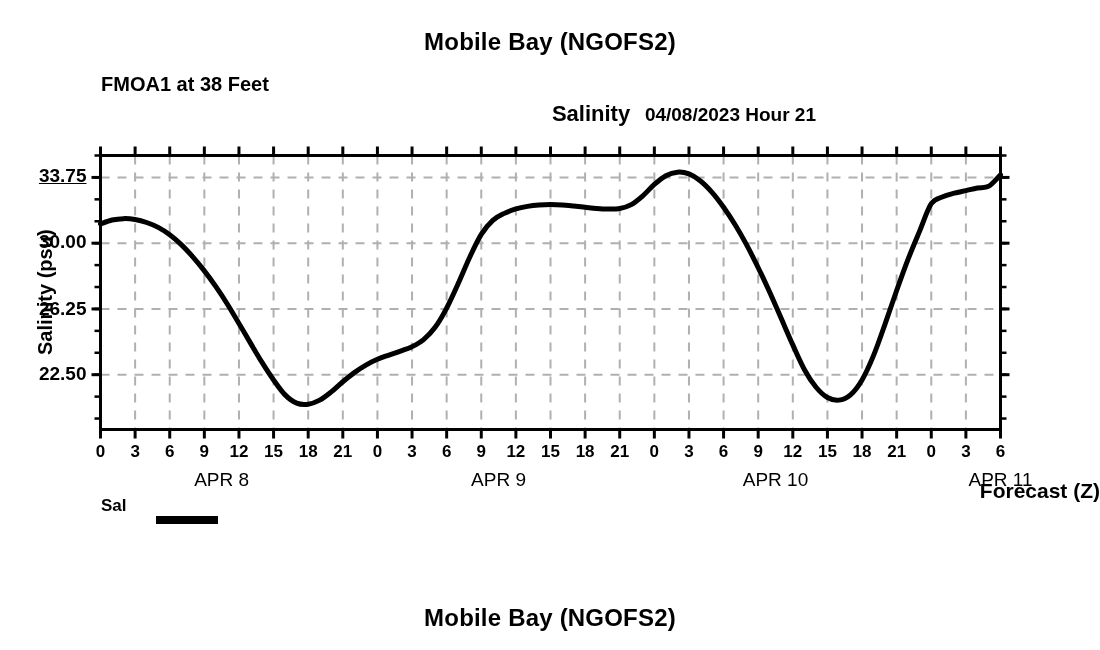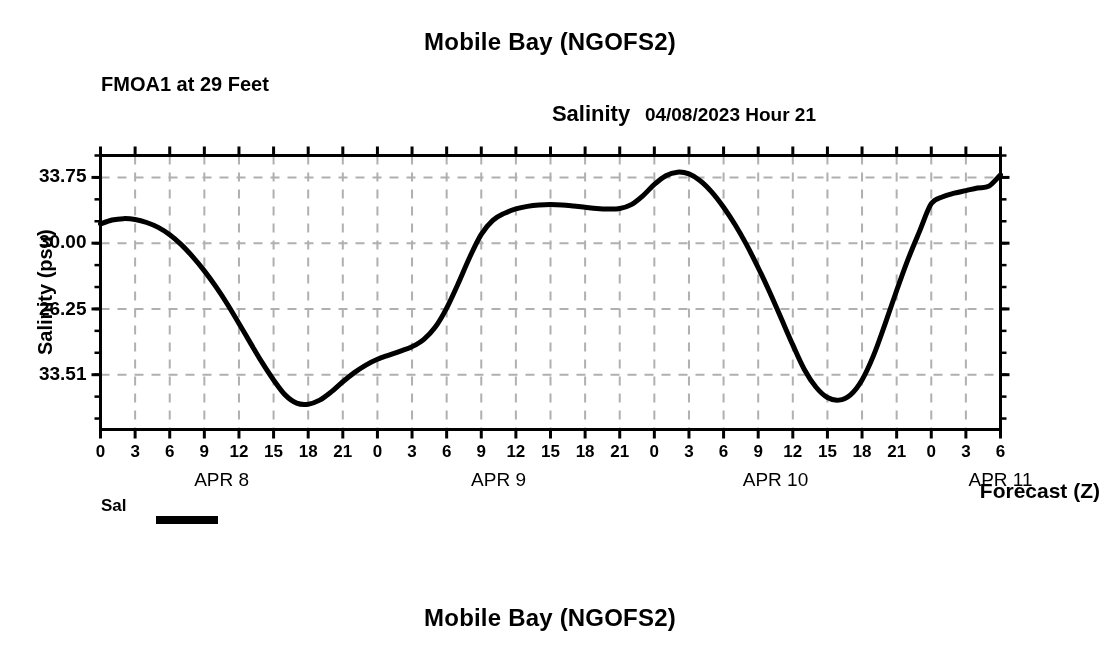--- a/index.html
+++ b/index.html
@@ -58,31 +58,31 @@
     position:absolute;left:156px;top:516px;width:62px;height:8px;background:#000;
   }
   svg{position:absolute;left:0;top:0;}
 </style>
 </head>
 <body>
 
 <div id="stage">
 
   <div class="txt" id="title-top">Mobile Bay (NGOFS2)</div>
-  <div class="txt" id="station-line">FMOA1 at 29 Feet</div>
+  <div class="txt" id="station-line">FMOA1 at 38 Feet</div>
   <div class="txt" id="subtitle">Salinity</div>
   <div class="txt" id="runtime">04/08/2023 Hour 21</div>
   <div class="txt" id="ylabel">Salinity (psu)</div>
   <div class="txt" id="xlabel">Forecast (Z)</div>
 
   <div id="tick-layer">
-      <div class="txt ytick-label" style="left: 16.5px; top: 362.7px;">33.51</div>
+      <div class="txt ytick-label" style="left: 16.5px; top: 362.7px;">22.50</div>
       <div class="txt ytick-label" style="left: 16.5px; top: 298px;">26.25</div>
       <div class="txt ytick-label" style="left: 16.5px; top: 231.18px;">30.00</div>
-      <div class="txt ytick-label" style="left: 16.5px; top: 165.42px;">33.75</div>
+      <div class="txt ytick-label" style="left: 16.5px; top: 165.42px; text-decoration: underline;">33.75</div>
       <div class="txt xtick-label" style="left: 80.5px; top: 441.5px;">0</div>
       <div class="txt xtick-label" style="left: 115.115px; top: 441.5px;">3</div>
       <div class="txt xtick-label" style="left: 149.731px; top: 441.5px;">6</div>
       <div class="txt xtick-label" style="left: 184.346px; top: 441.5px;">9</div>
       <div class="txt xtick-label" style="left: 218.962px; top: 441.5px;">12</div>
       <div class="txt xtick-label" style="left: 253.577px; top: 441.5px;">15</div>
       <div class="txt xtick-label" style="left: 288.192px; top: 441.5px;">18</div>
       <div class="txt xtick-label" style="left: 322.808px; top: 441.5px;">21</div>
       <div class="txt xtick-label" style="left: 357.423px; top: 441.5px;">0</div>
       <div class="txt xtick-label" style="left: 392.038px; top: 441.5px;">3</div>

